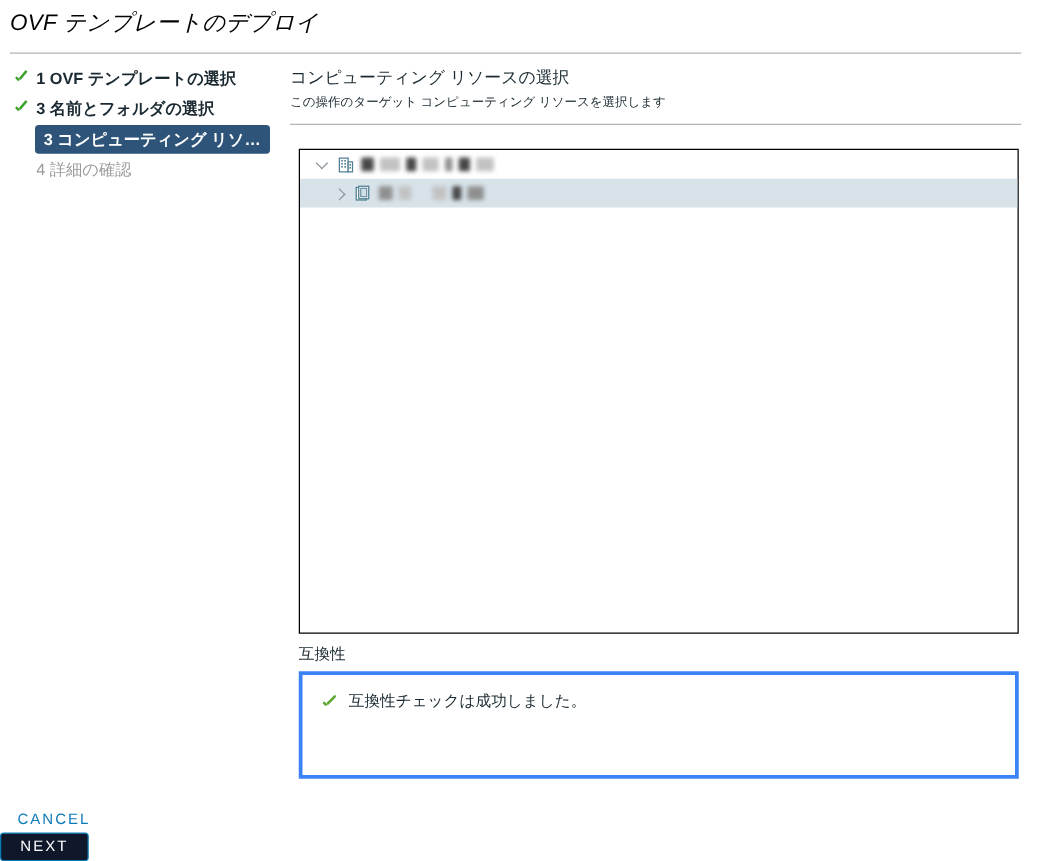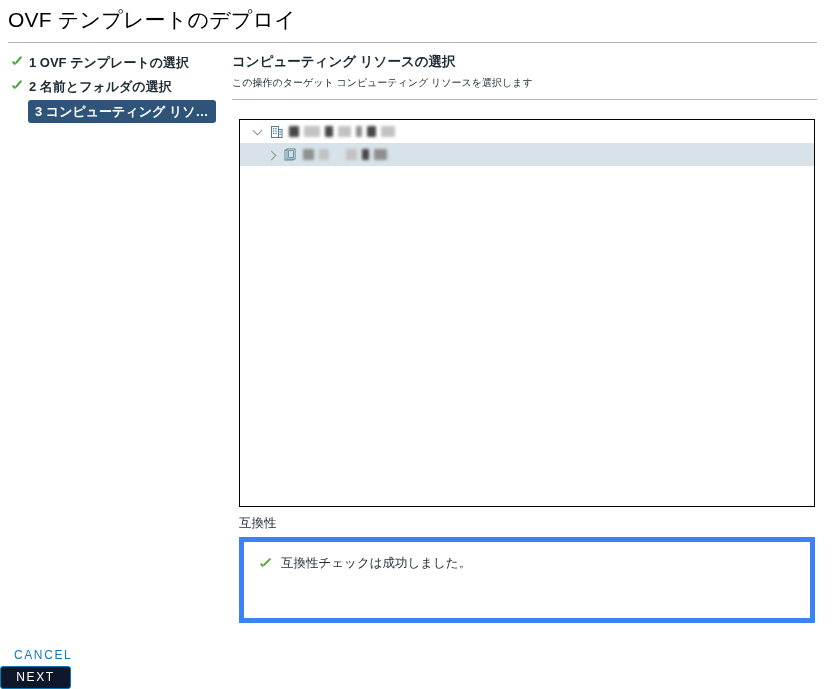--- a/index.html
+++ b/index.html
@@ -16,25 +16,26 @@
     color: #1b2a32;
     overflow: hidden;
     -webkit-font-smoothing: antialiased;
   }
 
   
   #wizard-title {
     position: absolute;
     left: 8px;
     top: 6px;
-    font-size: 21px;
+    font-size: 18px;
     font-weight: 400;
     color: #000000;
     letter-spacing: 0.2px;
     white-space: nowrap;
+    font-style: italic;
   }
   #title-divider {
     position: absolute;
     left: 8px;
     top: 42px;
     width: 809px;
     height: 1px;
     background: #b3b3b3;
   }
 
@@ -123,21 +124,21 @@
 
   
   #content-pane {
     position: absolute;
     left: 232px;
     top: 52px;
     width: 585px;
   }
   #pane-heading {
     font-size: 13.5px;
-    font-weight: 700;
+    font-weight: 400;
     color: #1b2a32;
     line-height: 20px;
     white-space: nowrap;
   }
   #pane-subheading {
     font-size: 10px;
     font-weight: 400;
     color: #1b2a32;
     line-height: 22px;
     white-space: nowrap;
@@ -225,21 +226,21 @@
     font-size: 12.5px;
     color: #1b2a32;
     font-family: Liberation Mono, monospace;
   }
   #compat-box {
     position: absolute;
     left: 239px;
     top: 537px;
     width: 576px;
     height: 86px;
-    border: 5px solid #3b82f6;
+    border: 3px solid #3b82f6;
     box-sizing: border-box;
     background: #ffffff;
   }
   #compat-row {
     display: flex;
     align-items: center;
     padding: 13px 0 0 14px;
   }
   #compat-check {
     width: 16px;
@@ -330,27 +331,31 @@
 
 <nav id="step-list">
 
   <div class="step-row done">
     <span class="step-check done"></span>
     <span class="step-label">1 OVF テンプレートの選択</span>
   </div>
 
   <div class="step-row done">
     <span class="step-check done"></span>
-    <span class="step-label">2 名前とフォルダの選択</span>
+    <span class="step-label">3 名前とフォルダの選択</span>
   </div>
 
   <div class="step-row current">
     <span class="step-label">3 コンピューティング リソー...</span>
   </div>
 
+  <div class="step-row upcoming">
+    <span class="step-check"></span>
+    <span class="step-label">4 詳細の確認</span>
+  </div>
 
 
 
 </nav>
 
 <section id="content-pane">
   <div id="pane-heading">コンピューティング リソースの選択</div>
   <div id="pane-subheading">この操作のターゲット コンピューティング リソースを選択します</div>
   <div id="pane-divider"></div>
 </section>

